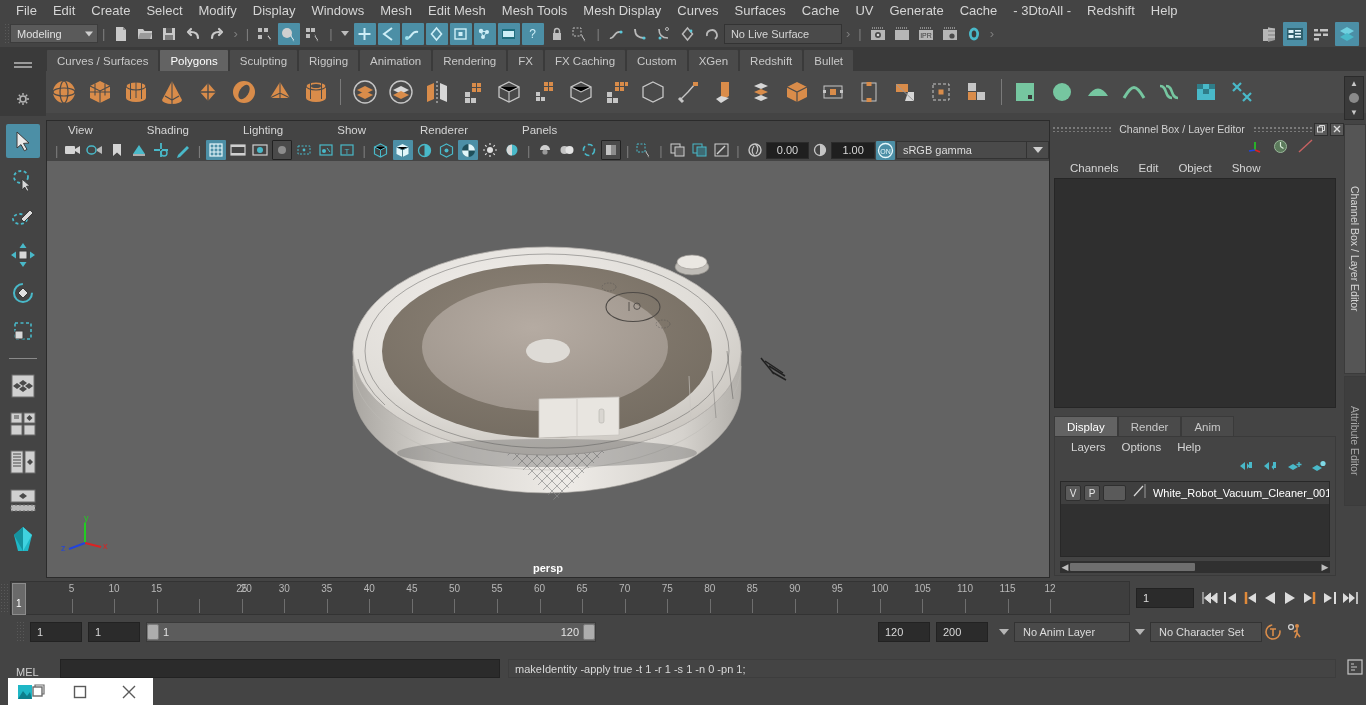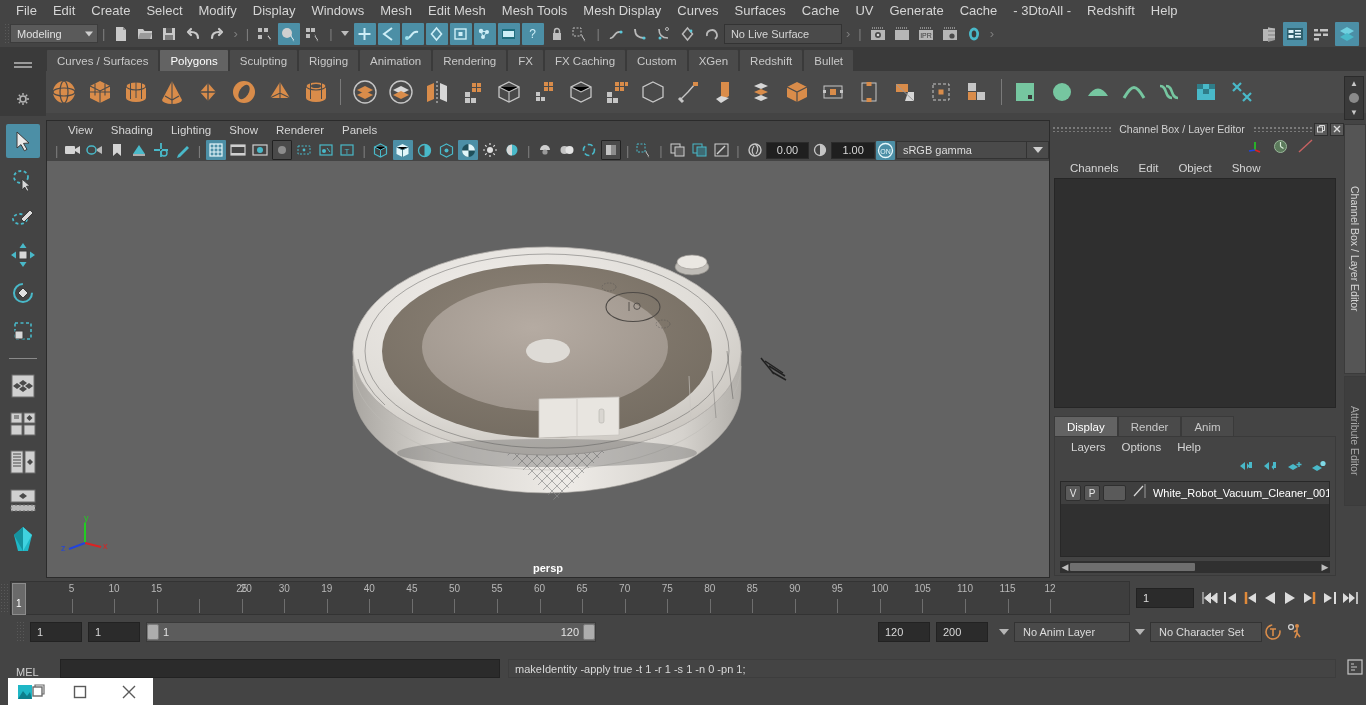--- a/index.html
+++ b/index.html
@@ -47,21 +47,21 @@
   
   #toolbox{ position:absolute; left:0; top:118px; width:46px; bottom:88px; background:#444444;
             display:flex; flex-direction:column; align-items:center; padding-top:4px; }
   .tb{ width:34px;height:34px;margin:2px 0;display:flex;align-items:center;justify-content:center;border-radius:2px;}
   .tb.sel{ background:#4c8fa6; }
   .tb-divider{ width:28px;height:1px;background:#8a8a8a;margin:8px 0; }
 
   
   #vpwrap{ position:absolute; left:46px; top:120px; width:1004px; height:458px; background:#3c3c3c;
            border:1px solid #2b2b2b; }
-  #vpmenu{ height:18px; display:flex; align-items:center; padding-left:12px; background:#444444; }
+  #vpmenu{ height:18px; display:flex; align-items:center; padding-left:12px; background:#444444;gap:36px; }
   #vpmenu .vm{ font-size:11.5px; color:#d5d5d5; padding:1px 9px; }
   #vptools{ height:22px; display:flex; align-items:center; padding-left:4px; background:#444444; }
   #vptools .ic{ width:20px;height:20px; }
   #vptools .ic.act{ background:#4c8fa6; }
   .numfield{ width:44px;height:17px;background:#1f1f1f;border:1px solid #2b2b2b;color:#d8d8d8;
              font-size:11px;display:flex;align-items:center;justify-content:center; }
   .gammabox{ width:132px;height:18px;background:#4a4a4a;border:1px solid #333;color:#dcdcdc;
              font-size:11px;display:flex;align-items:center;padding-left:6px; }
   .gamma-arrow{ width:22px;height:18px;background:#4a4a4a;border:1px solid #333;border-left:none;
                 display:flex;align-items:center;justify-content:center; }
@@ -1194,21 +1194,21 @@
           <div class="tlab" style="left: 103.092px;">10</div>
           <div class="ttick" style="left: 103.092px;"></div>
           <div class="tlab" style="left: 145.639px;">15</div>
           <div class="ttick" style="left: 145.639px;"></div>
           <div class="tlab" style="left: 188.185px; margin-left: 47px;">20</div>
           <div class="ttick" style="left: 188.185px;"></div>
           <div class="tlab" style="left: 230.731px;">25</div>
           <div class="ttick" style="left: 230.731px;"></div>
           <div class="tlab" style="left: 273.277px;">30</div>
           <div class="ttick" style="left: 273.277px;"></div>
-          <div class="tlab" style="left: 315.823px;">19</div>
+          <div class="tlab" style="left: 315.823px;">35</div>
           <div class="ttick" style="left: 315.823px;"></div>
           <div class="tlab" style="left: 358.37px;">40</div>
           <div class="ttick" style="left: 358.37px;"></div>
           <div class="tlab" style="left: 400.916px;">45</div>
           <div class="ttick" style="left: 400.916px;"></div>
           <div class="tlab" style="left: 443.462px;">50</div>
           <div class="ttick" style="left: 443.462px;"></div>
           <div class="tlab" style="left: 486.008px;">55</div>
           <div class="ttick" style="left: 486.008px;"></div>
           <div class="tlab" style="left: 528.554px;">60</div>

